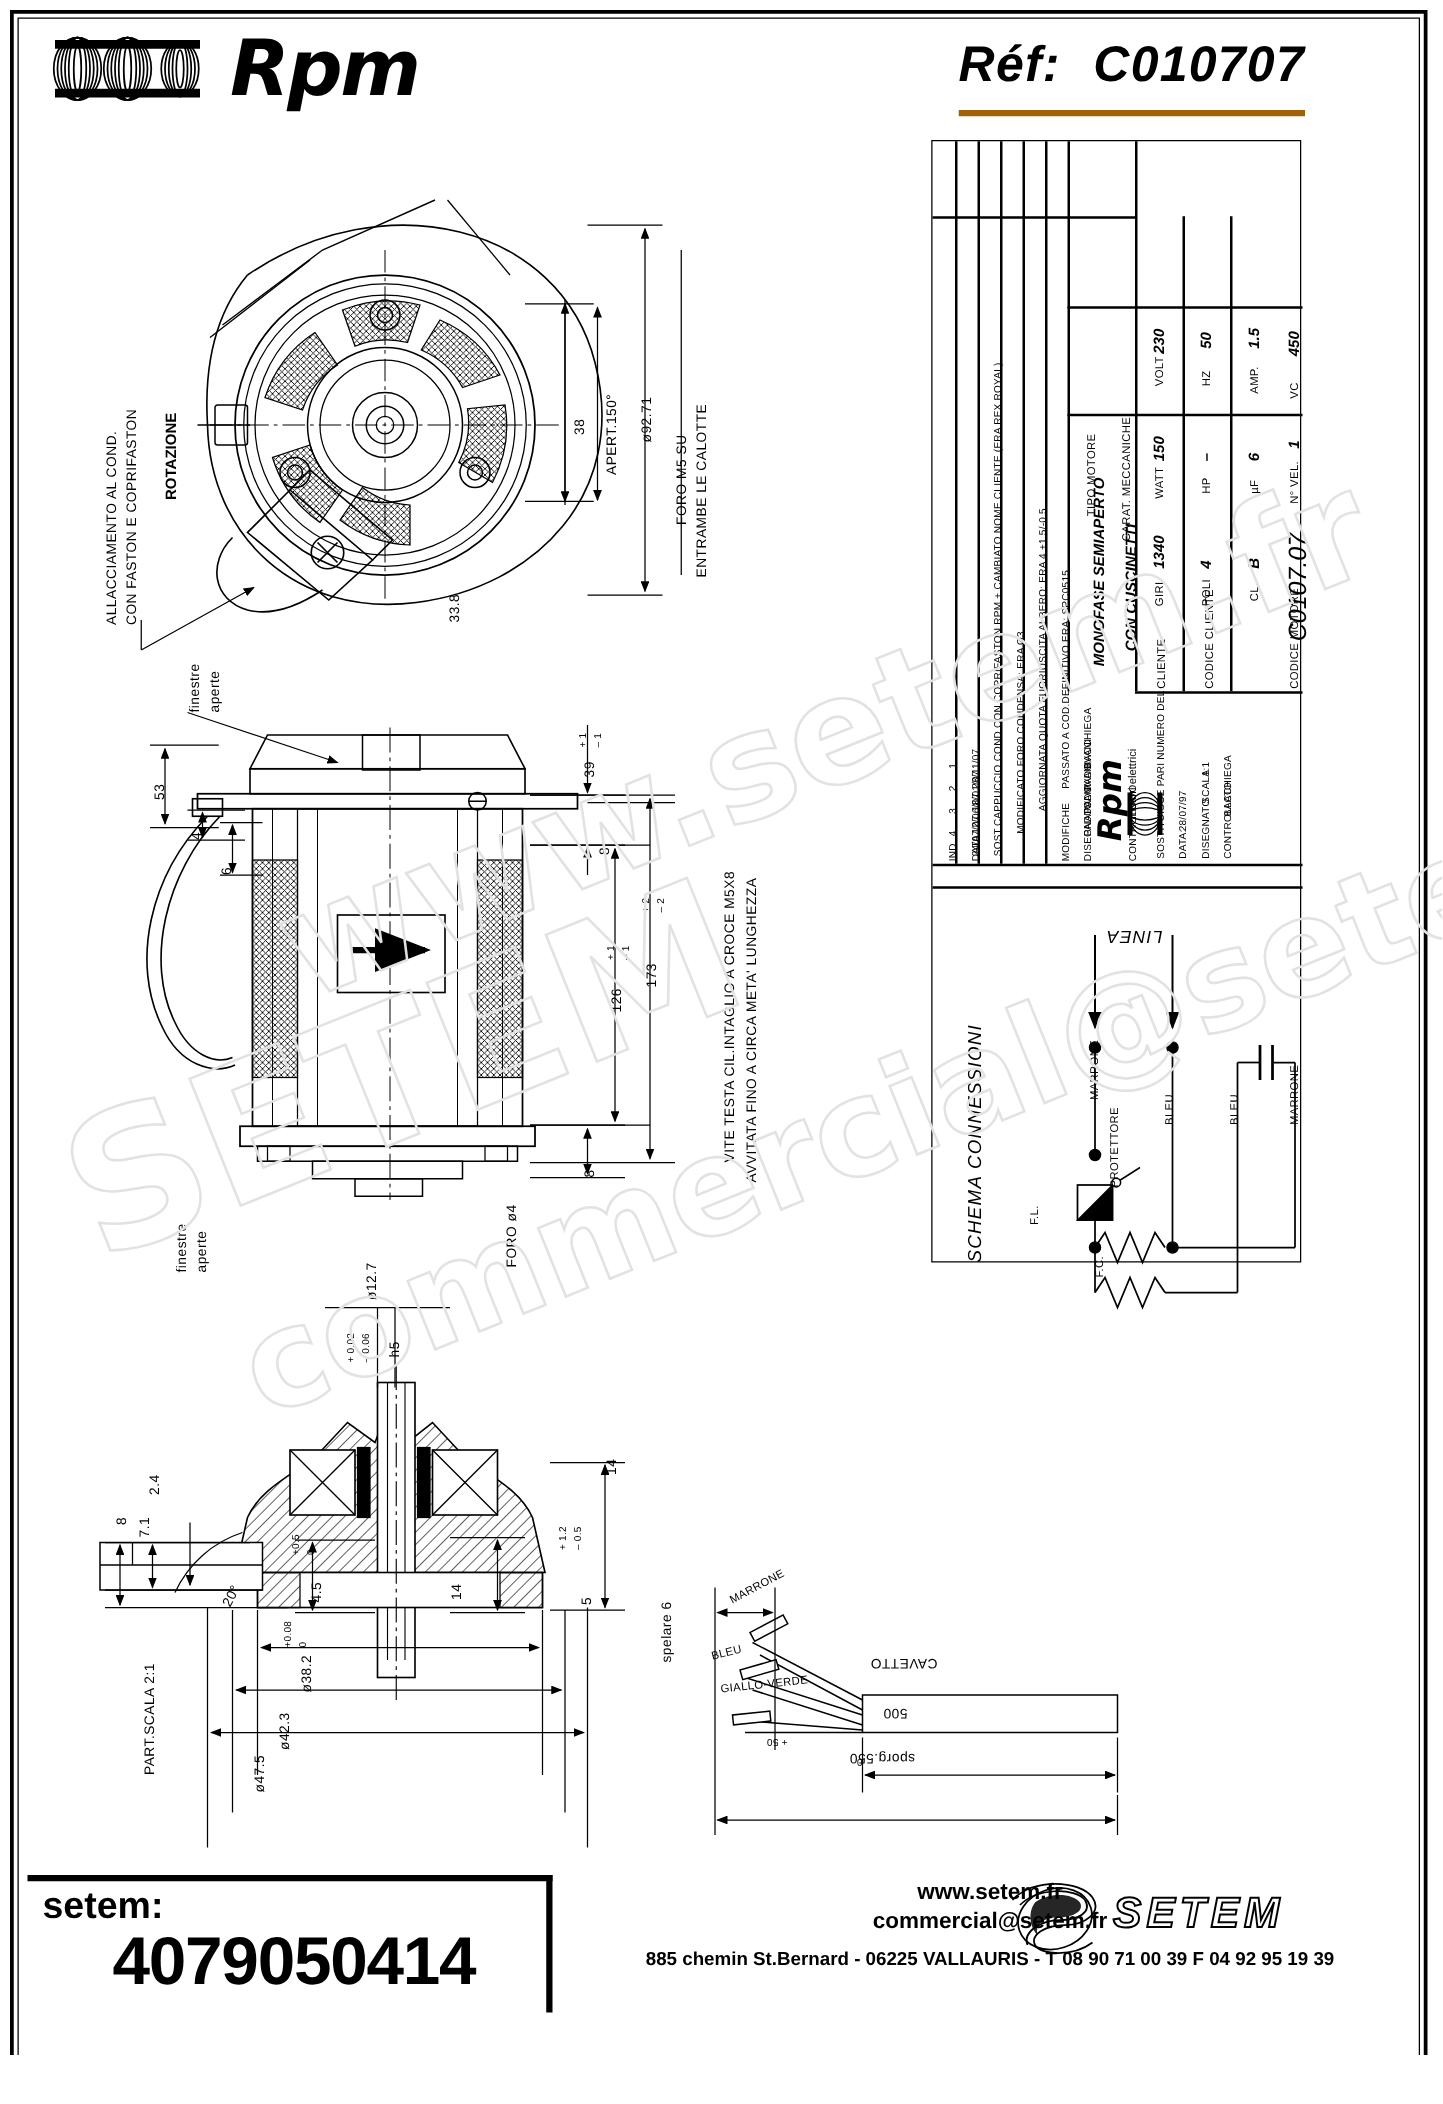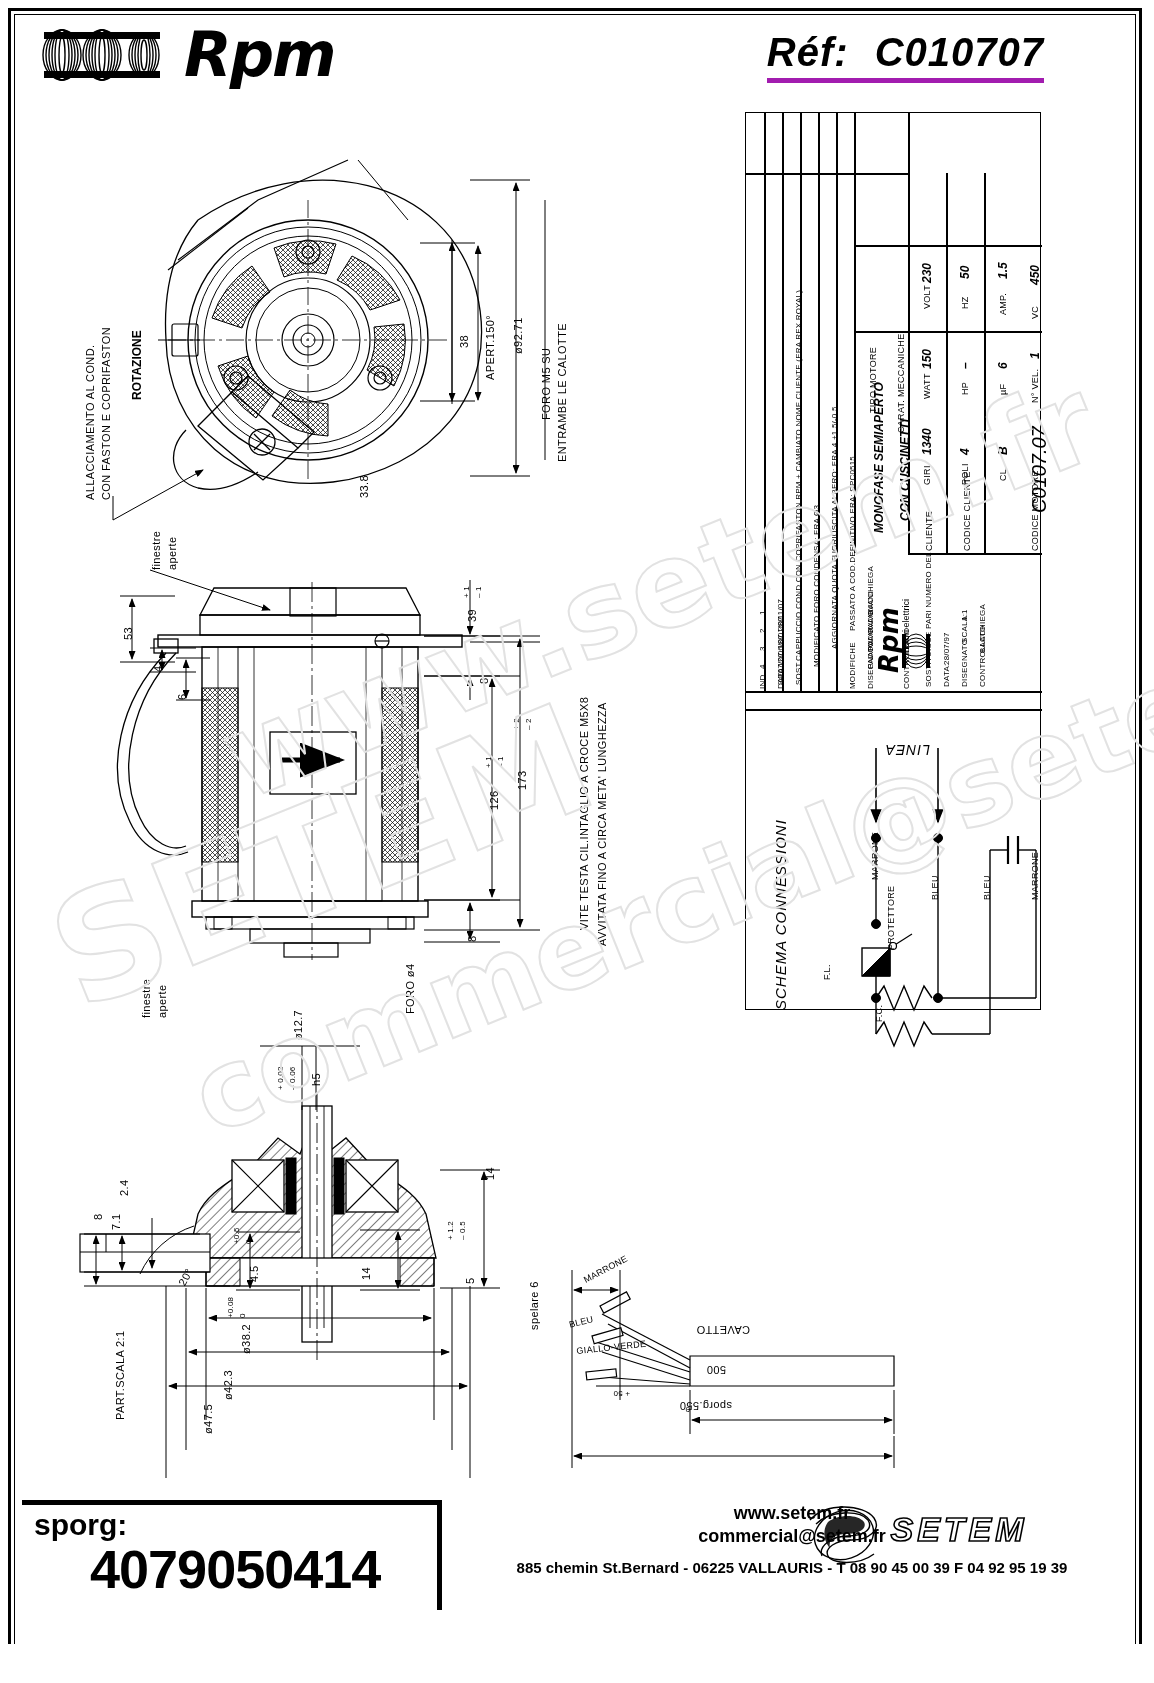--- a/index.html
+++ b/index.html
@@ -10,21 +10,21 @@
   .frame-outer{position:absolute;left:8px;top:8px;width:1134px;height:1665px;border:3px solid #000;box-sizing:border-box;}
   .frame-inner{position:absolute;left:14px;top:14px;width:1122px;height:1653px;border:1px solid #000;box-sizing:border-box;}
 
   
   #logo-rpm{position:absolute;left:40px;top:24px;display:flex;align-items:center;gap:4px;}
   .coil{display:inline-block;position:relative;}
   .coil svg{display:block;}
   .rpm-word{font-family:"DejaVu Sans",sans-serif;font-weight:bold;font-style:italic;font-size:62px;letter-spacing:-2px;line-height:1;}
 
   #ref-box{position:absolute;right:110px;top:30px;text-align:right;}
-  #ref-box .ref-line{display:inline-block;border-bottom:5px solid #a21caf;padding-bottom:3px;}
+  #ref-box .ref-line{display:inline-block;border-bottom:5px solid #a16207;padding-bottom:13px;}
   .ref-lbl{font-style:italic;font-weight:bold;font-size:40px;letter-spacing:1px;}
   .ref-val{font-style:italic;font-weight:bold;font-size:40px;letter-spacing:1px;margin-left:26px;}
 
   
   .rot{position:absolute;transform-origin:0 0;white-space:nowrap;font-family:"Liberation Sans",sans-serif;}
   .r90{transform:rotate(-90deg);}
   .r180{transform:rotate(180deg);}
 
   .tech{font-size:11px;letter-spacing:.4px;}
   .tech-sm{font-size:9px;letter-spacing:.3px;}
@@ -628,28 +628,28 @@
   <div id="wm">
     <div class="wm-txt hollow" style="left:195px;top:520px;font-size:118px;transform:rotate(-22deg);">www.setem.fr</div>
     <div class="wm-txt hollow" style="left:150px;top:790px;font-size:108px;transform:rotate(-22deg);">commercial@setem.fr</div>
     <div class="wm-txt hollow" style="left:40px;top:770px;font-size:150px;transform:rotate(-22deg);">SETEM</div>
   </div>
 
   <div id="footer">
     <div style="position:absolute;left:0;top:18px;width:420px;height:110px;">
       <div style="position:absolute;left:0;top:0;width:420px;height:5px;background:#000;"></div>
       <div style="position:absolute;left:415px;top:0;width:5px;height:110px;background:#000;"></div>
-      <div class="code-lbl">sporg:</div>
+      <div class="code-lbl">setem:</div>
       <div class="code-val">4079050414</div>
     </div>
 
     <div id="setem-info">
       <div class="setem-web">www.setem.fr</div>
       <div class="setem-web">commercial@setem.fr</div>
-      <div class="setem-addr">885 chemin St.Bernard  -  06225 VALLAURIS  -  T 08 90 45 00 39   F 04 92 95 19 39</div>
+      <div class="setem-addr">885 chemin St.Bernard  -  06225 VALLAURIS  -  T 08 90 71 00 39   F 04 92 95 19 39</div>
     </div>
 
     <div id="setem-logo">
       <span style="display:inline-block;vertical-align:middle;">
         <svg width="84" height="62" viewBox="0 0 84 62">
           <g fill="none" stroke="#000" stroke-width="1.4">
             <path d="M8,16 C24,-2 62,0 72,14 C80,26 66,36 50,36 C34,36 22,44 26,52 C30,60 56,62 72,50"></path>
             <path d="M14,20 C28,6 58,6 66,16 C72,26 60,32 46,32 C30,32 16,42 20,52"></path>
             <ellipse cx="42" cy="31" rx="30" ry="24" transform="rotate(-18 42 31)"></ellipse>
           </g>

